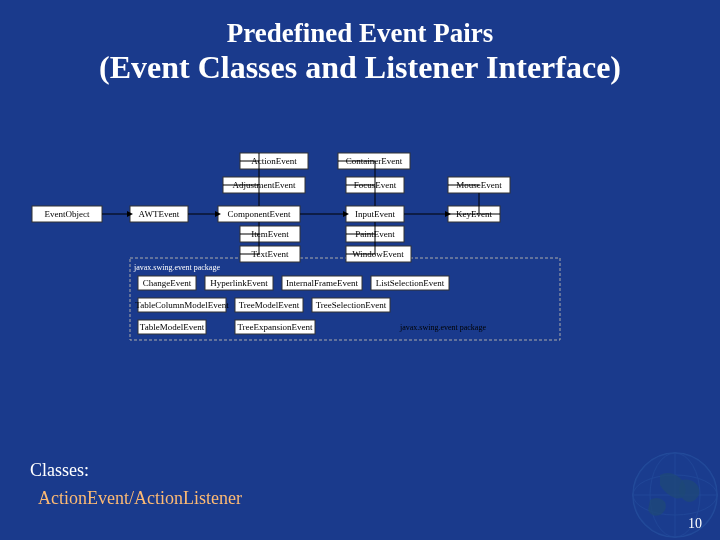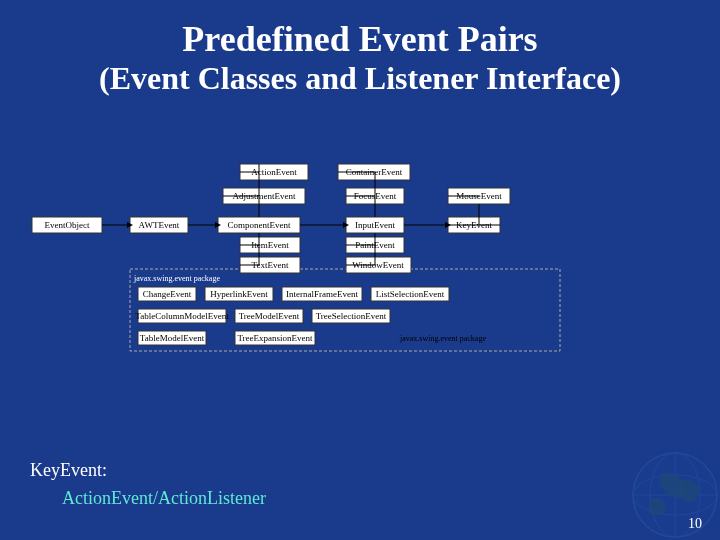--- a/index.html
+++ b/index.html
@@ -19,21 +19,21 @@
       position: relative;
       padding: 18px 30px 15px 30px;
     }
 
     .title-area {
       text-align: center;
       margin-bottom: 12px;
     }
 
     .title-line1 {
-      font-size: 36px;
+      font-size: 27px;
       font-weight: bold;
       color: white;
       display: block;
     }
 
     .title-line2 {
       font-size: 32px;
       font-weight: bold;
       color: white;
       display: block;
@@ -54,22 +54,22 @@
     }
 
     .examples-label {
       font-size: 18px;
       color: white;
       margin-bottom: 4px;
     }
 
     .example-item {
       font-size: 18px;
-      color: #5eead4;
-      margin-left: 32px;
+      color: #fdba74;
+      margin-left: 8px;
       line-height: 1.5;
     }
 
     
     .page-number {
       position: absolute;
       bottom: 8px;
       right: 18px;
       font-size: 14px;
       color: white;
@@ -228,21 +228,21 @@
 
       <rect x="205" y="222" width="80" height="14" class="node-box"></rect>
       <text x="245" y="232" text-anchor="middle" class="node-text">TreeExpansionEvent</text>
 
       <text x="370" y="232" font-family="Times New Roman" font-size="8" fill="black">javax.swing.event package</text>
 
     </svg>
   </div>
 
   <div class="bottom-text">
-    <div class="examples-label">KeyEvent:</div>
+    <div class="examples-label">Classes:</div>
     <div class="example-item">ActionEvent/ActionListener</div>
   </div>
 
   <div class="globe-decoration">
     <svg viewBox="0 0 90 90" width="90" height="90" opacity="0.45">
       <circle cx="45" cy="45" r="42" fill="none" stroke="#4488cc" stroke-width="1.5"></circle>
       <ellipse cx="45" cy="45" rx="25" ry="42" fill="none" stroke="#4488cc" stroke-width="1"></ellipse>
       <ellipse cx="45" cy="45" rx="42" ry="20" fill="none" stroke="#4488cc" stroke-width="1"></ellipse>
       <line x1="3" y1="45" x2="87" y2="45" stroke="#4488cc" stroke-width="1"></line>
       <line x1="45" y1="3" x2="45" y2="87" stroke="#4488cc" stroke-width="1"></line>

